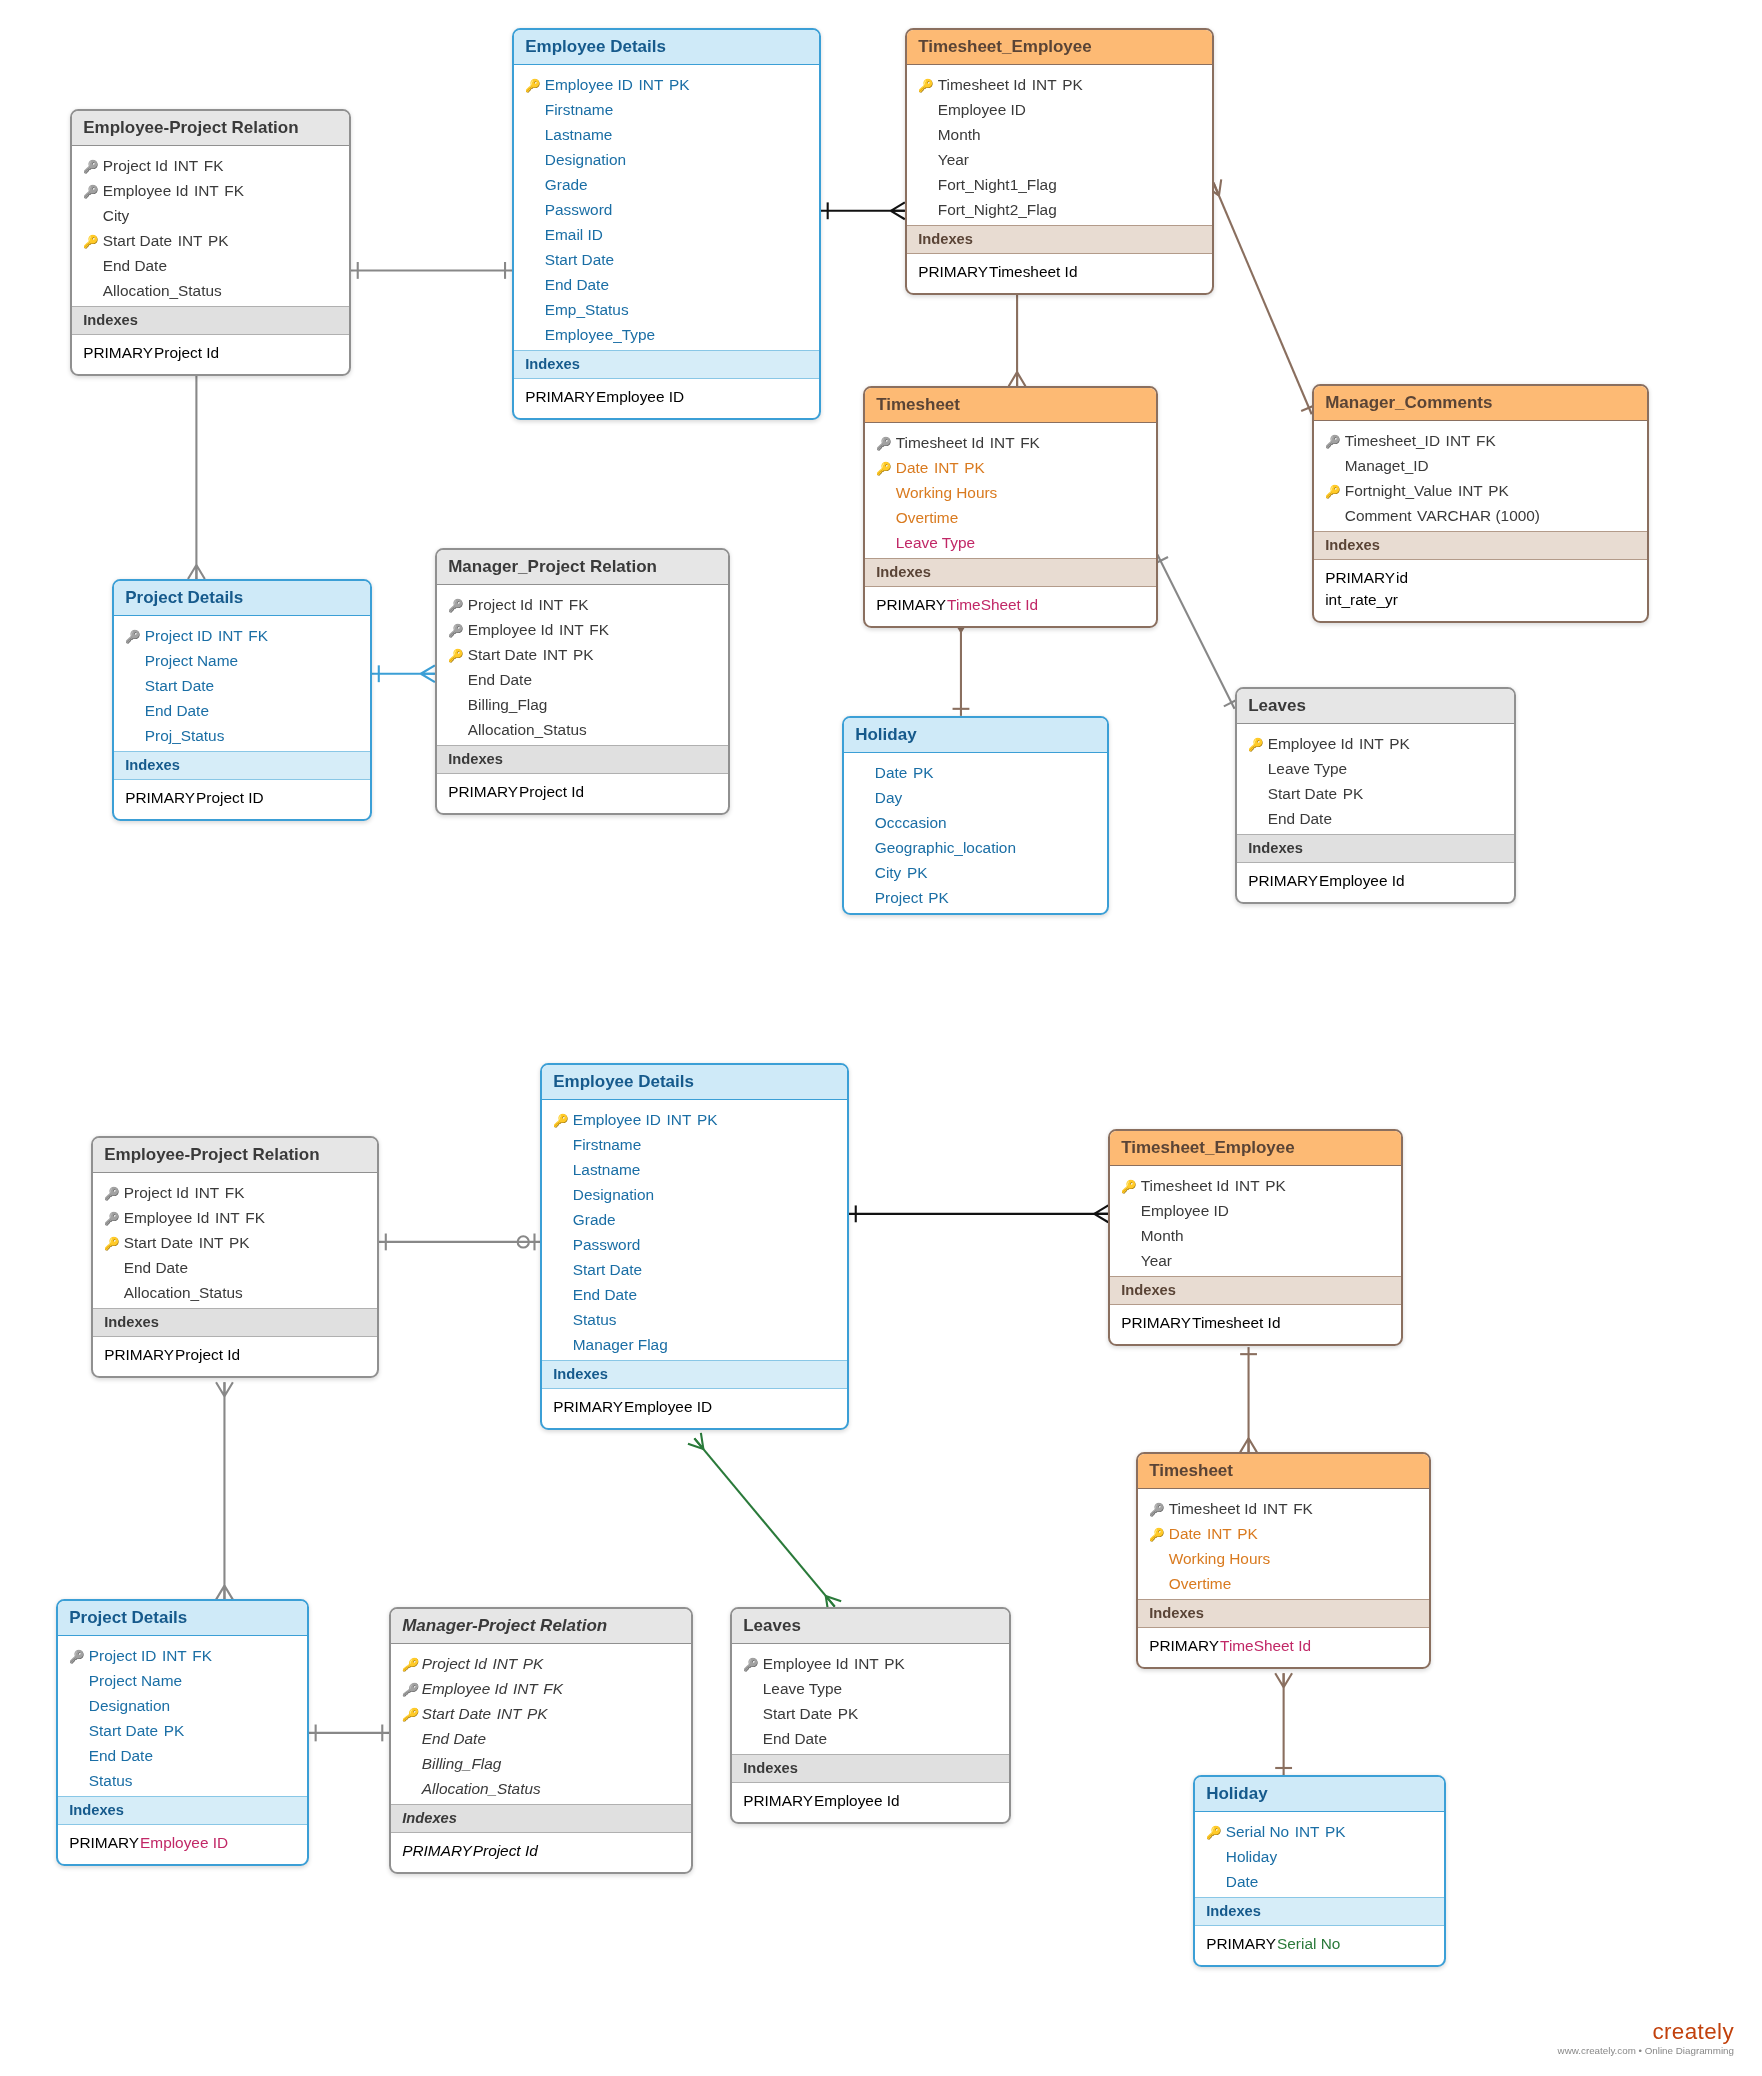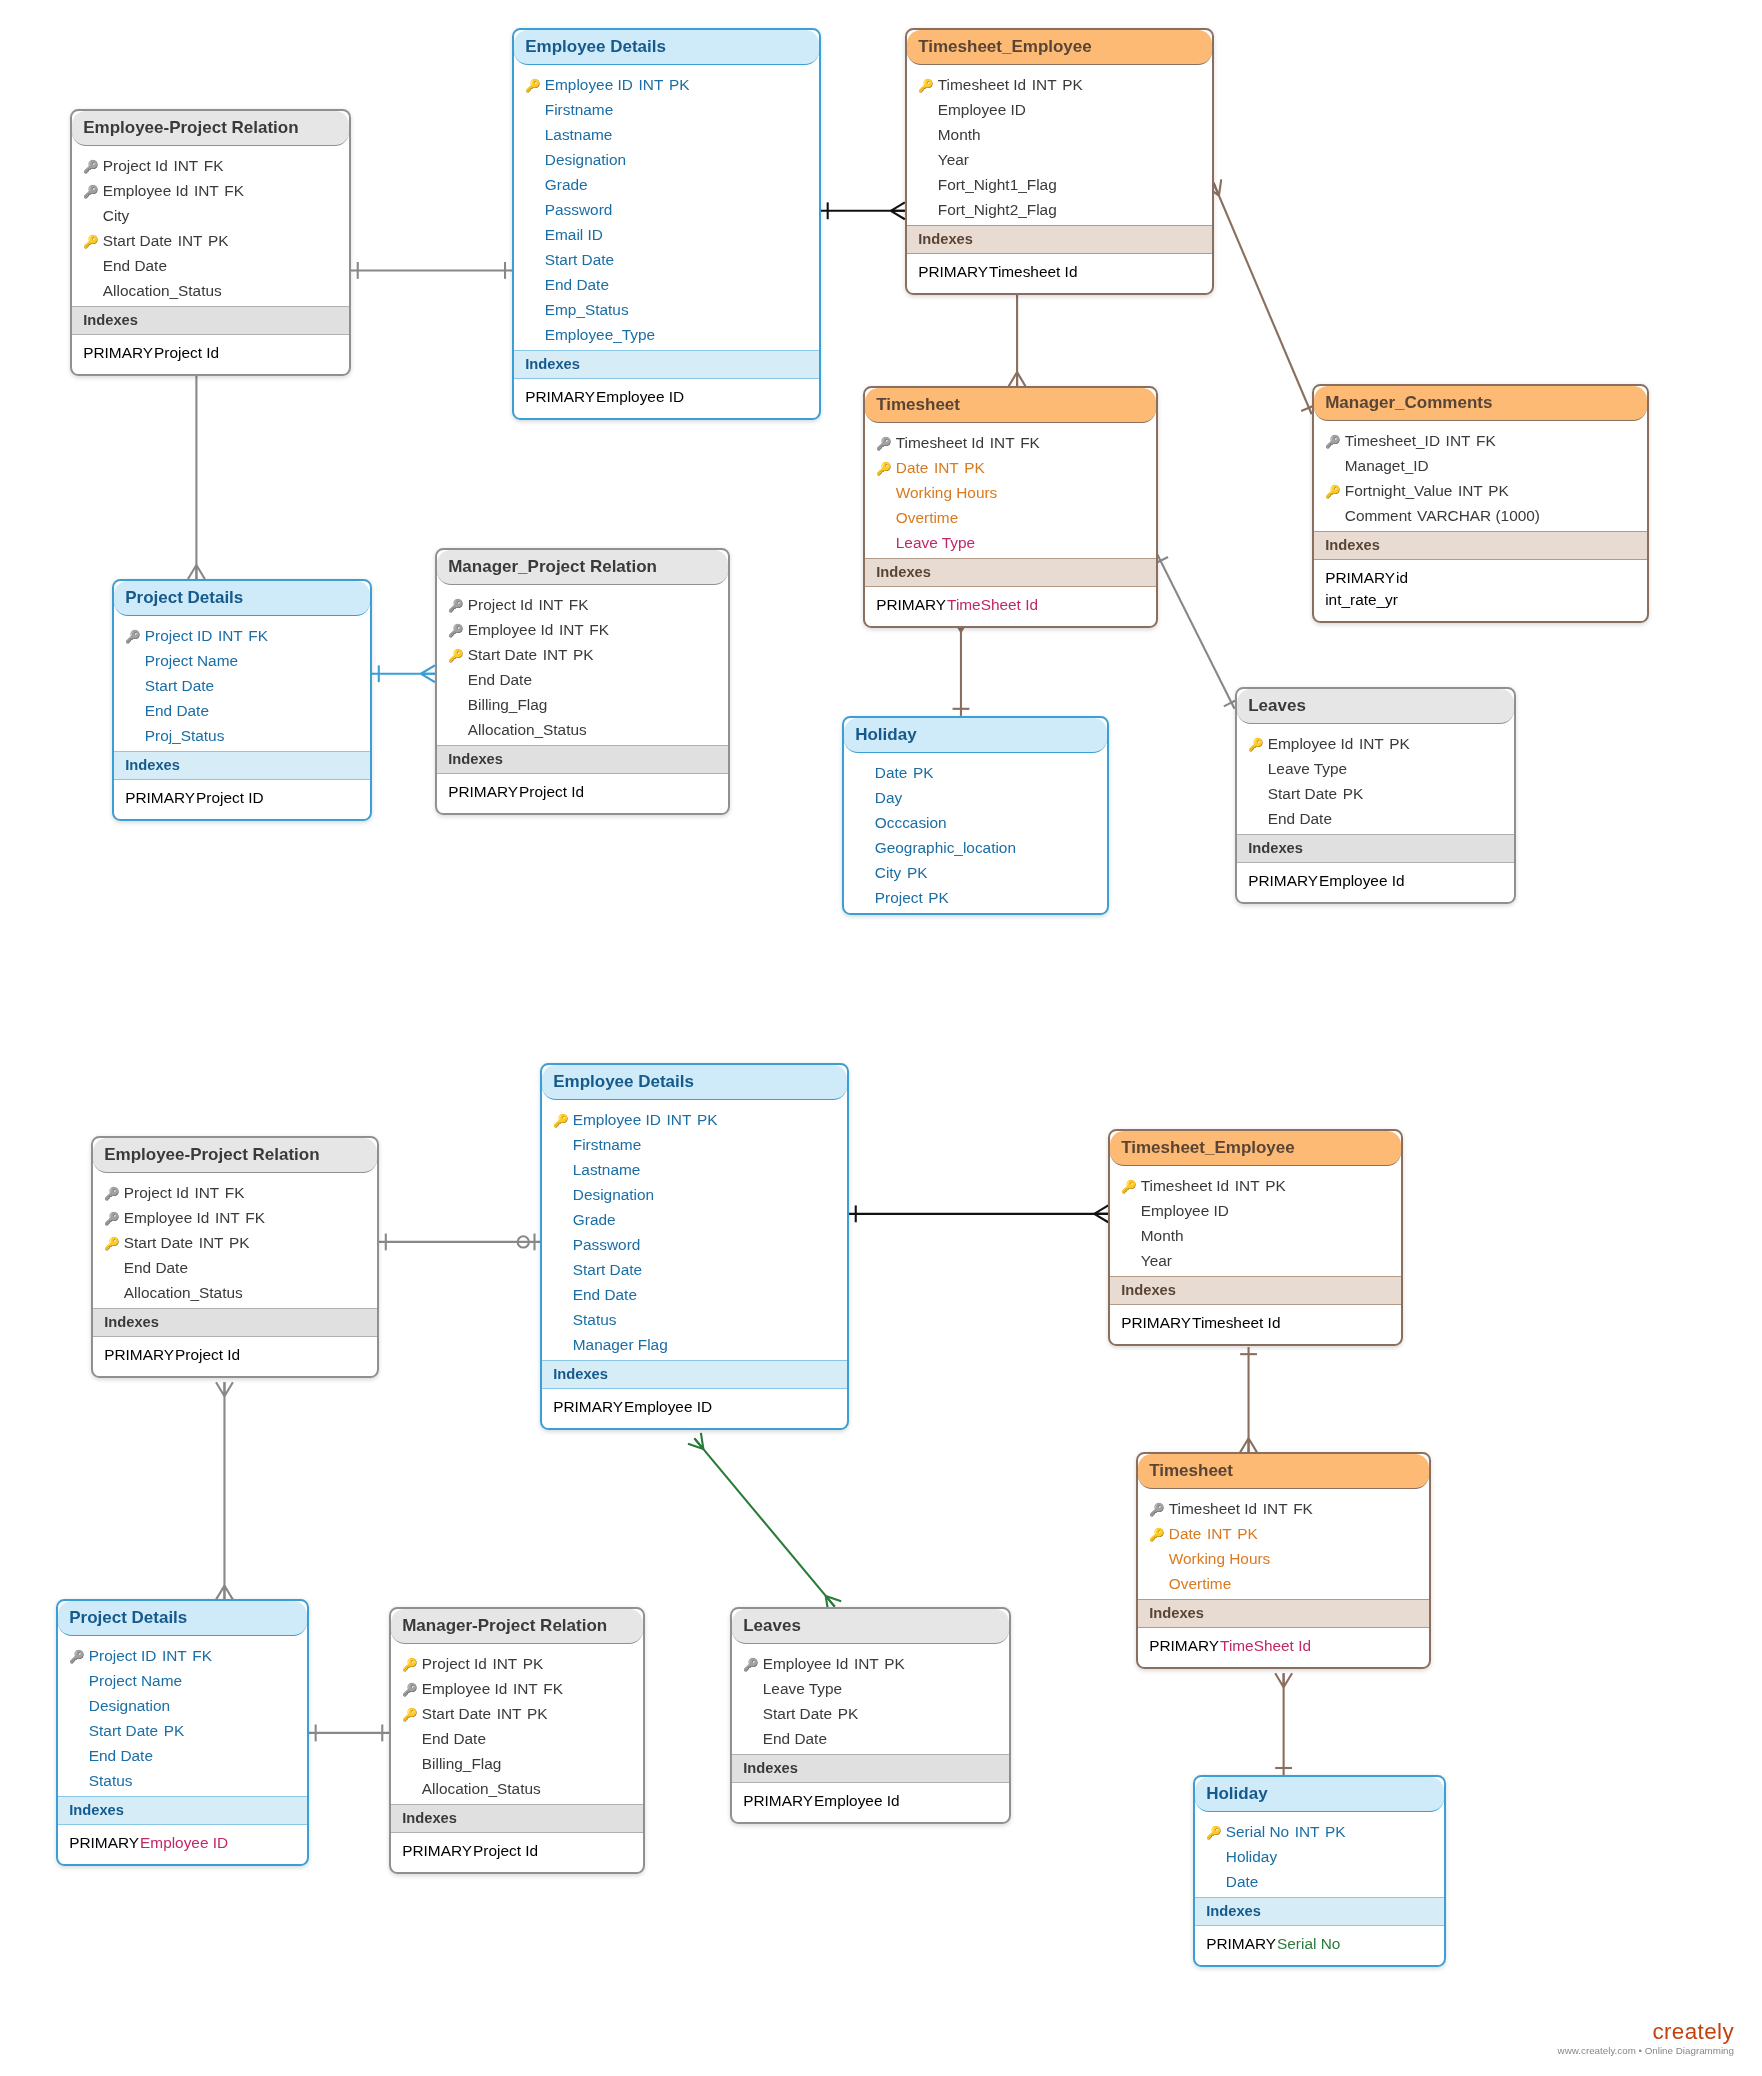--- a/index.html
+++ b/index.html
@@ -10,21 +10,20 @@
   border-radius: 8.4px;
   overflow: hidden;
   box-shadow: 0 1.4px 4.2px rgba(0,0,0,0.15);
   background: #fff;
 }
 .entity .title {
   padding: 7px 11.2px;
   font-weight: bold;
   font-size: 17px;
   border-bottom: 1.4px solid;
-  border-radius: 14px;
 }
 .entity .fields { padding: 7px 8.4px 2.8px 8.4px; }
 .entity .row {
   display: flex;
   align-items: center;
   padding: 3.5px 2.8px;
   font-size: 15.4px;
   gap: 5.6px;
 }
 .entity .row .icon { width: 14px; text-align: center; flex: 0 0 14px; }
@@ -720,21 +719,21 @@
         </div>
       </div>
       <div class="indexes-head">Indexes</div>
       <div class="indexes-body">
         <div class="idxrow">
           <span>PRIMARY</span>
           <span class="color-pink">Employee ID</span>
         </div>
       </div>
     </div>
-    <div class="entity theme-grey" style="left: 389px; top: 1607px; width: 256px;">
+    <div class="entity theme-grey" style="left: 389px; top: 1607px; width: 304px; font-style: italic;">
       <div class="title">Manager-Project Relation</div>
       <div class="fields">
         <div class="row">
           <span class="icon key-yellow"></span>
           <span class="name">Project Id</span>
           <span class="type">INT</span>
           <span class="keys">PK</span>
         </div>
         <div class="row">
           <span class="icon key-grey"></span>

